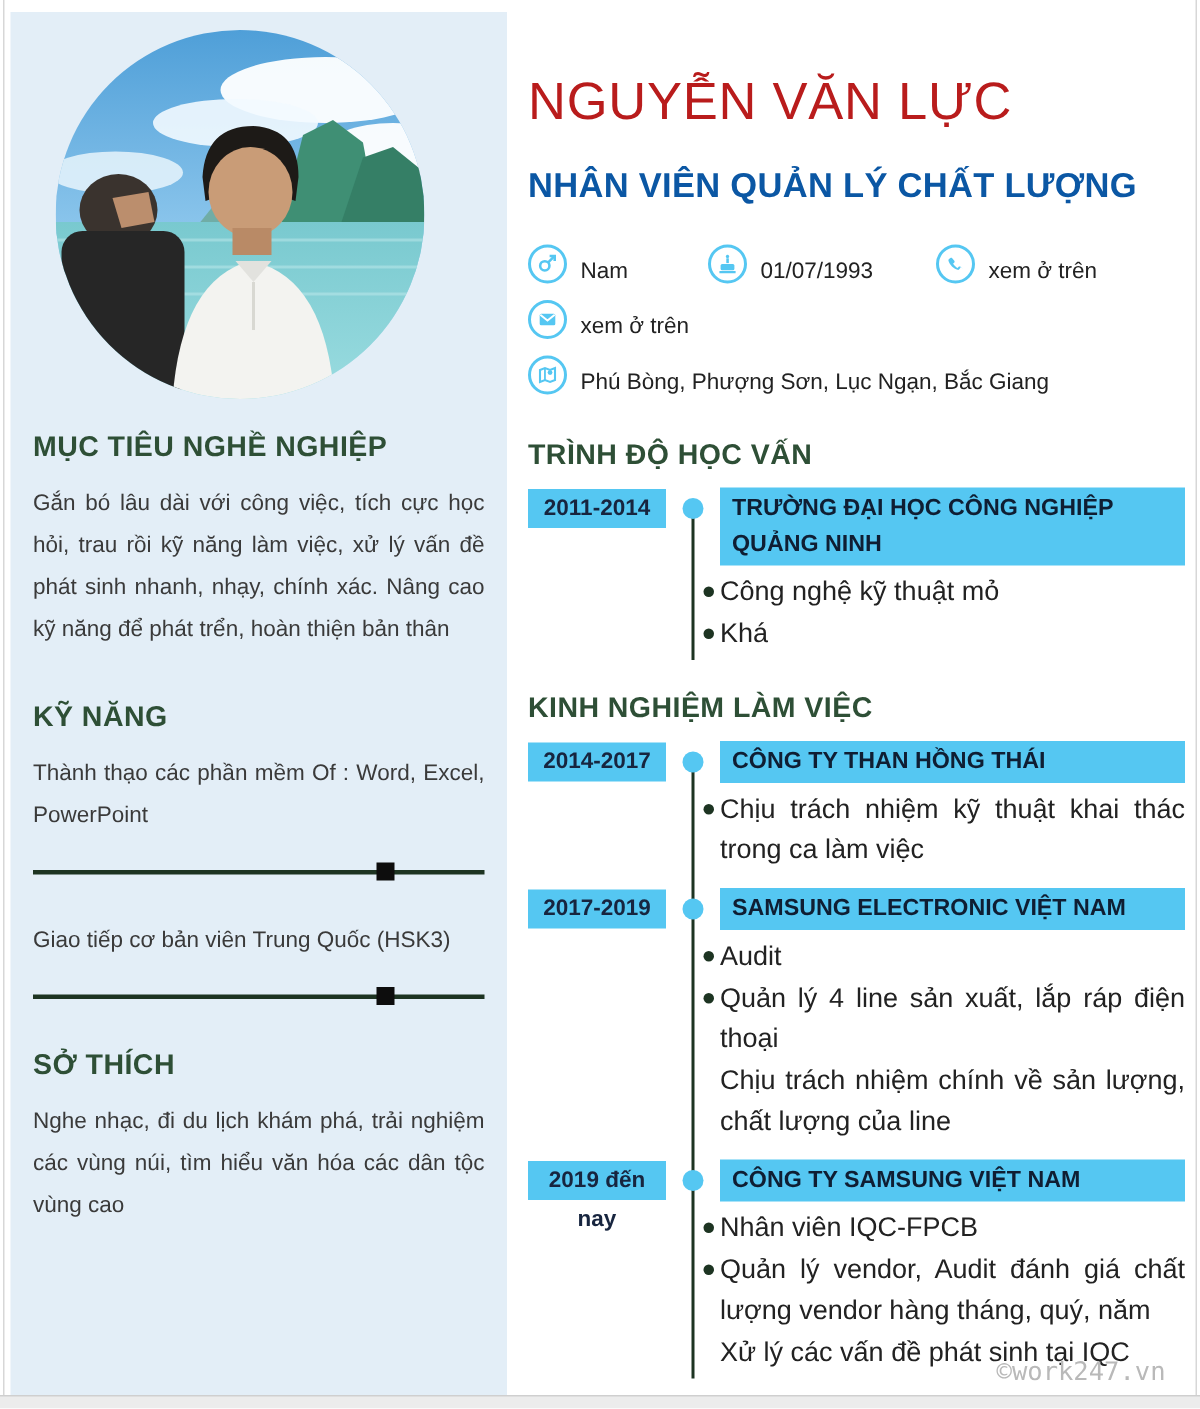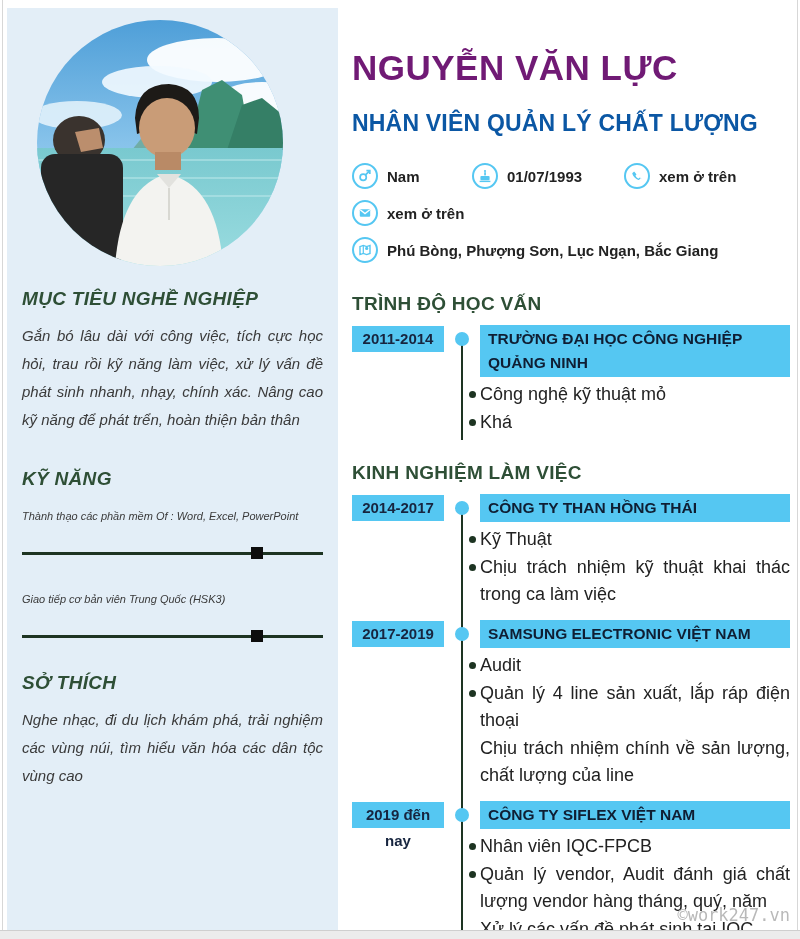--- a/index.html
+++ b/index.html
@@ -7,37 +7,37 @@
        font-family:"Liberation Sans","DejaVu Sans",sans-serif;color:#2b2b2b;}
   .page{position:absolute;inset:0;background:#fff;}
   .edge-left{position:absolute;left:2px;top:0;bottom:8px;width:1px;background:#d7d7d7;}
   .edge-right{position:absolute;left:797px;top:0;bottom:8px;width:1px;background:#d7d7d7;}
   .footer-strip{position:absolute;left:0;right:0;bottom:0;height:8px;background:#ececec;border-top:1px solid #cfcfcf;}
 
   
   .sidebar{position:absolute;left:7px;top:8px;width:331px;height:922px;background:#e3eef7;}
   .photo-wrap{position:absolute;left:30px;top:12px;width:246px;height:246px;border-radius:50%;overflow:hidden;}
   .photo-wrap svg{display:block;}
-  .side-content{position:absolute;left:15px;right:15px;top:280px;font-style:italic;}
+  .side-content{position:absolute;left:15px;right:15px;top:280px;}
   .side-heading{color:#2e4f36;font-size:19px;font-weight:bold;letter-spacing:.3px;margin:0 0 12px 0;}
   .side-body{font-size:15px;line-height:28px;text-align:justify;color:#3a3a3a;margin:0;}
   .side-section{margin-bottom:34px;}
   .skill-item{margin-bottom:6px;}
-  .skill-name{font-size:11px;line-height:28px;text-align:justify;color:#3a3a3a;margin:0 0 22px 0;}
+  .skill-name{font-size:15px;line-height:28px;text-align:justify;color:#3a3a3a;margin:0 0 22px 0;}
   .skill-line{position:relative;height:3px;background:#1d3422;margin:0 0 30px 0;}
   .skill-handle{position:absolute;top:-5px;width:12px;height:12px;background:#0d0d0d;}
 
   
   .main{position:absolute;left:352px;top:0;width:438px;}
-  .name{color:#701a75;font-size:35px;font-weight:bold;letter-spacing:.5px;margin:48px 0 0 0;line-height:40px;}
+  .name{color:#b91c1c;font-size:35px;font-weight:normal;letter-spacing:.5px;margin:48px 0 0 0;line-height:40px;}
   .job-title{color:#0b57a4;font-size:23px;font-weight:bold;letter-spacing:.2px;margin:22px 0 0 0;}
 
   .contact{margin-top:26px;}
   .contact-row{display:flex;align-items:center;margin-bottom:11px;}
-  .contact-item{display:flex;align-items:center;font-weight:bold;}
+  .contact-item{display:flex;align-items:flex-end;}
   .contact-item .label{font-size:15px;color:#222;margin-left:9px;}
   .icon-circle{width:26px;height:26px;border-radius:50%;border:2px solid #55c7f2;box-sizing:border-box;
                display:inline-flex;align-items:center;justify-content:center;background:#fff;flex:none;}
   .ci-gender{width:120px;}
   .ci-birthday{width:152px;}
 
   .section-heading{color:#2e4f36;font-size:19px;font-weight:bold;letter-spacing:.3px;margin:0 0 10px 0;}
   .edu-section{margin-top:30px;}
   .exp-section{margin-top:18px;}
 
@@ -47,21 +47,21 @@
   .entry-dot{position:absolute;left:103px;top:7px;width:14px;height:14px;border-radius:50%;background:#55c7f2;z-index:2;}
   .badge{background:#55c7f2;color:#17253f;font-weight:bold;font-size:15px;text-align:center;
          height:26px;line-height:26px;align-self:start;margin-top:1px;}
   .entry-title{background:#55c7f2;color:#0f1e33;font-weight:bold;font-size:15.5px;line-height:24px;
                padding:2px 8px;margin:0;}
   .entry-bullets{list-style:none;margin:4px 0 8px 0;padding:0;}
   .entry-bullets li{position:relative;font-size:18px;line-height:27px;color:#222;text-align:justify;padding:0;margin:0 0 1px 0;}
   .entry-bullets li::before{content:'';position:absolute;left:-11px;top:10px;width:7px;height:7px;border-radius:50%;background:#1d3422;}
   .entry-bullets li.no-dot::before{display:none;}
 
-  .watermark{position:absolute;right:10px;bottom:14px;color:#b9b9b9;
+  .watermark{position:absolute;right:23px;bottom:14px;color:#b9b9b9;
              font-family:"DejaVu Sans Mono","Liberation Mono",monospace;font-size:17px;}
 </style>
 </head>
 <body>
 
 <div class="page">
   <div class="edge-left"></div>
   <div class="edge-right"></div>
 
   <div class="sidebar">
@@ -212,21 +212,20 @@
     <div class="exp-section">
       <h3 class="section-heading">KINH NGHIỆM LÀM VIỆC</h3>
       <div class="timeline">
 
         <div class="entry">
           <span class="entry-dot"></span>
           <div class="badge">2014-2017</div>
           <div>
             <p class="entry-title">CÔNG TY THAN HỒNG THÁI</p>
             <ul class="entry-bullets">
-              <li>Kỹ Thuật</li>
               <li>Chịu trách nhiệm kỹ thuật khai thác trong ca làm việc</li>
             </ul>
           </div>
         </div>
 
         <div class="entry">
           <span class="entry-dot"></span>
           <div class="badge">2017-2019</div>
           <div>
             <p class="entry-title">SAMSUNG ELECTRONIC VIỆT NAM</p>
@@ -235,21 +234,21 @@
               <li>Quản lý 4 line sản xuất, lắp ráp điện thoại</li>
               <li class="no-dot">Chịu trách nhiệm chính về sản lượng, chất lượng của line</li>
             </ul>
           </div>
         </div>
 
         <div class="entry">
           <span class="entry-dot"></span>
           <div class="badge">2019 đến nay</div>
           <div>
-            <p class="entry-title">CÔNG TY SIFLEX VIỆT NAM</p>
+            <p class="entry-title">CÔNG TY SAMSUNG VIỆT NAM</p>
             <ul class="entry-bullets">
               <li>Nhân viên IQC-FPCB</li>
               <li>Quản lý vendor, Audit đánh giá chất lượng vendor hàng tháng, quý, năm</li>
               <li class="no-dot">Xử lý các vấn đề phát sinh tại IQC</li>
             </ul>
           </div>
         </div>
 
       </div>
     </div>

